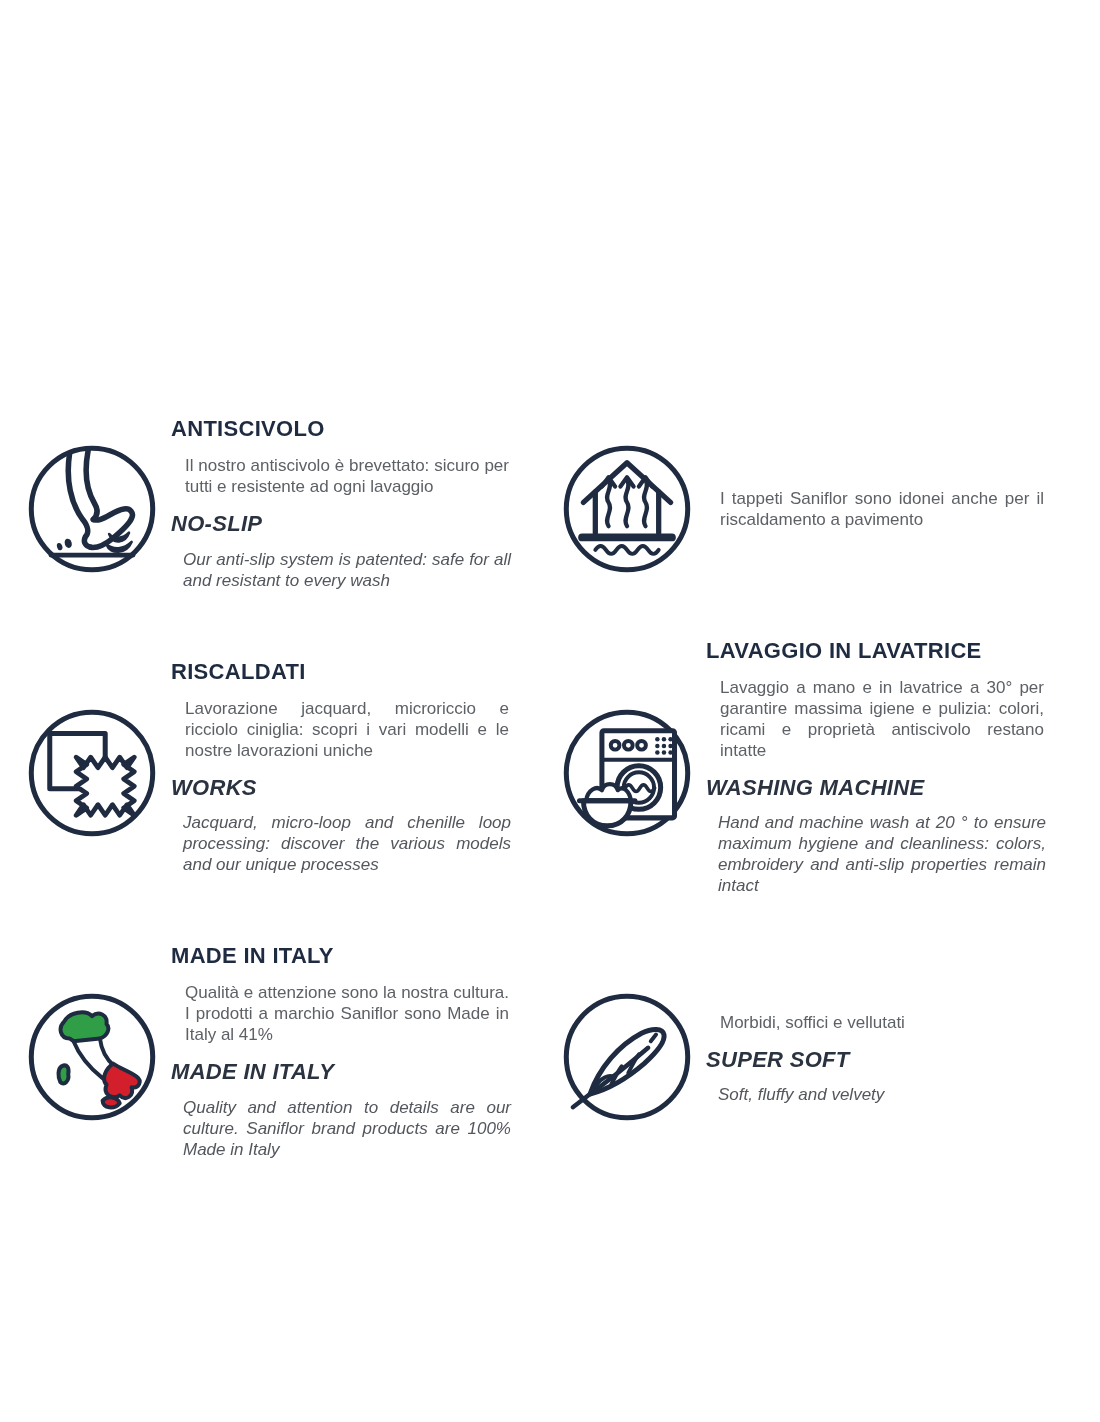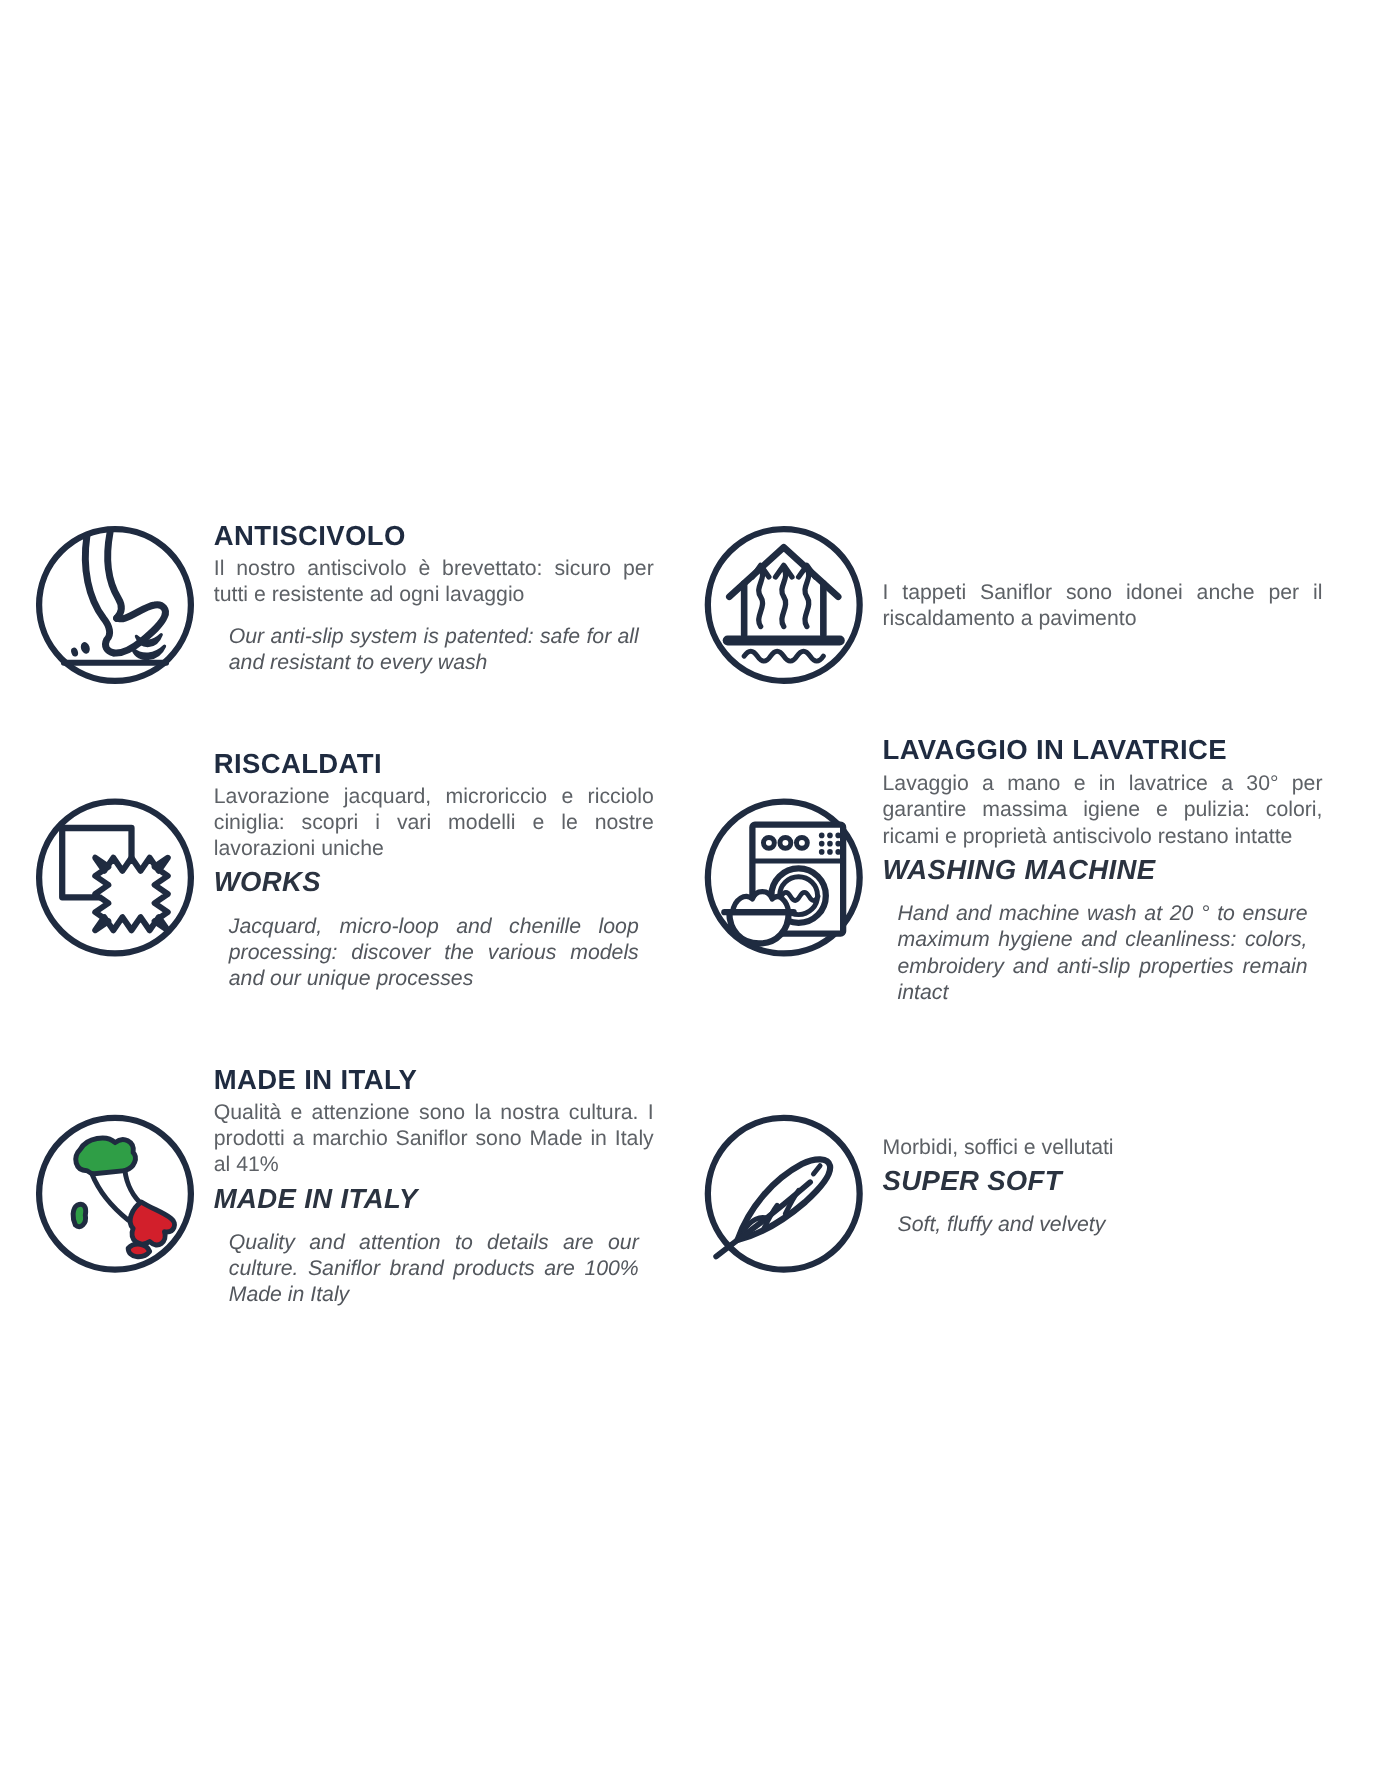--- a/index.html
+++ b/index.html
@@ -31,21 +31,21 @@
   .txt{flex:1 1 auto;min-width:0;max-width:352px;}
   .title-it{
     margin:0 0 3px 0;
     font-size:22px;
     font-weight:600;
     letter-spacing:0.3px;
     color:#1f2b40;
     line-height:1.15;
   }
   .desc-it{
-    margin:0;
+    margin:14px;
     font-size:17px;
     line-height:21px;
     color:#5d6166;
     text-align:justify;
   }
   .title-en{
     margin:4px 0 2px 0;
     font-size:22px;
     font-weight:600;
     font-style:italic;
@@ -80,20 +80,21 @@
           <path class="ic" stroke-width="3.6" d="M19,85 L81,85"></path>
           <path d="M63,69 C67,73 73,73 78,68 C75,76 66,77 63,69 Z" fill="#1f2b40" stroke="#1f2b40" stroke-width="2" stroke-linejoin="round"></path>
           <path d="M61,77 C66,81 74,81 80,75 C76,84 64,85 61,77 Z" fill="#1f2b40" stroke="#1f2b40" stroke-width="2" stroke-linejoin="round"></path>
           <ellipse cx="32" cy="76" rx="2.6" ry="3.6" fill="#1f2b40" transform="rotate(-18 32 76)"></ellipse>
           <ellipse cx="25.5" cy="78.5" rx="2" ry="2.8" fill="#1f2b40" transform="rotate(-18 25.5 78.5)"></ellipse>
         </svg>
       </span>
       <div class="txt">
         <h3 class="title-it">ANTISCIVOLO</h3>
         <p class="desc-it">Il nostro antiscivolo è brevettato: sicuro per tutti e resistente ad ogni lavaggio</p>
+        <h4 class="title-en">NO-SLIP</h4>
         <p class="desc-en">Our anti-slip system is patented: safe for all and resistant to every wash</p>
       </div>
     </section>
 
     <section class="feature">
       <span class="icon-wrap">
         <svg viewBox="0 0 100 100">
           <circle class="ic" cx="50" cy="50" r="46" stroke-width="3.8"></circle>
           <path class="ic" stroke-width="4" d="M17,45 L50,15 L83,45"></path>
           <path class="ic" stroke-width="4" d="M26,37 L26,68"></path>

